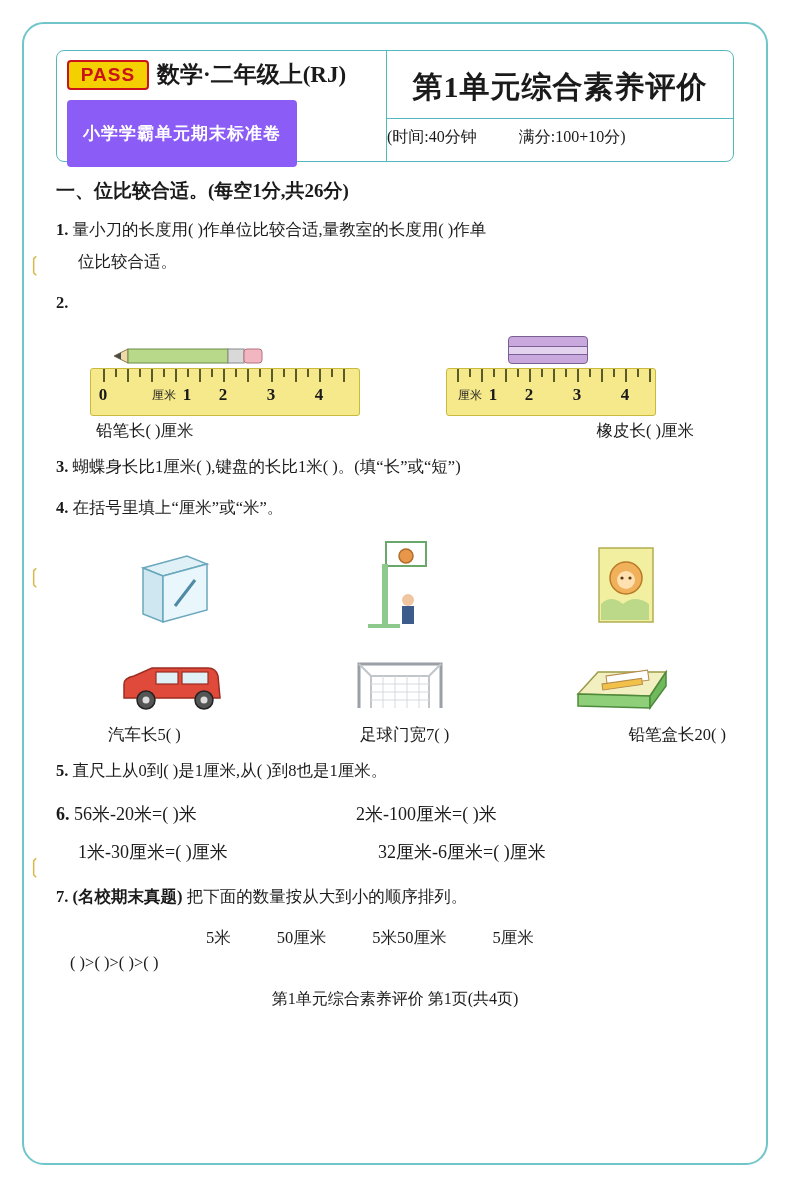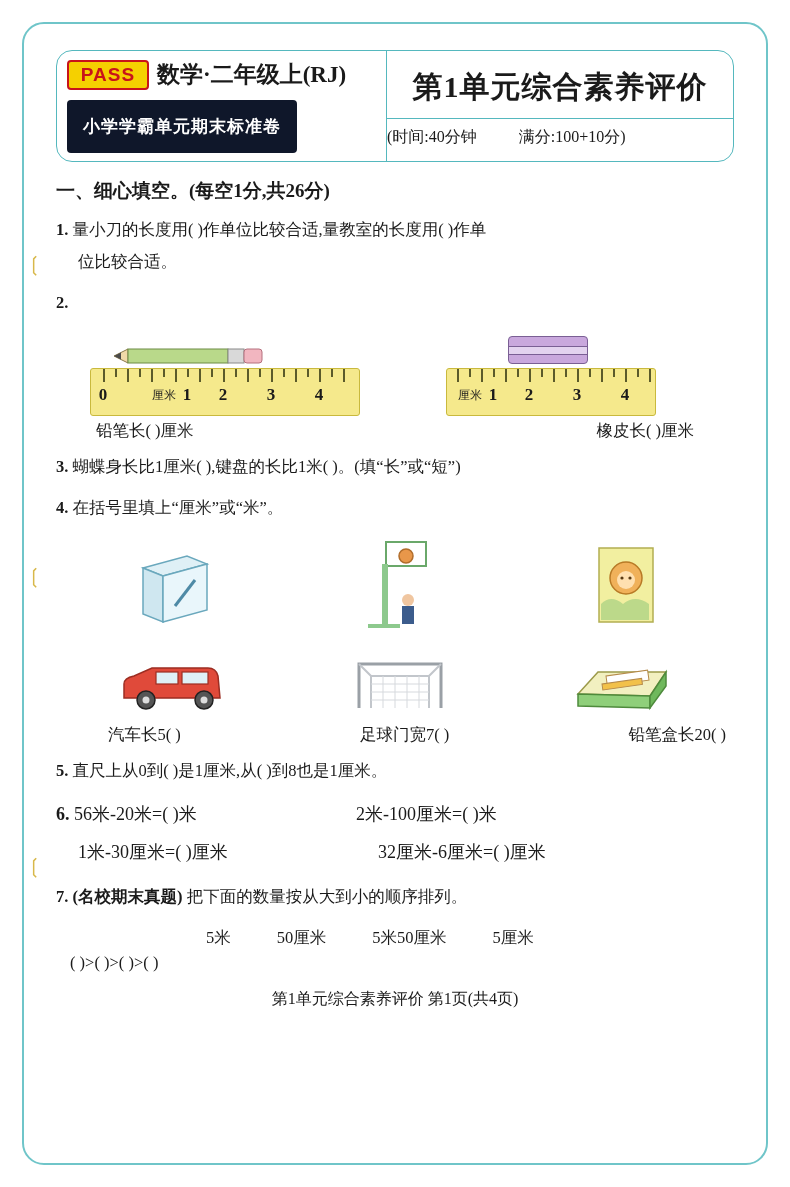--- a/index.html
+++ b/index.html
@@ -23,21 +23,21 @@
   .inner{
     position:absolute;
     left:32px;top:26px;right:32px;bottom:18px;
   }
 
   
   .header{
     position:relative;
     height:112px;
     border:1px solid #55b8be;
-    border-radius:16px;
+    border-radius:8px;
     box-sizing:border-box;
     display:flex;
   }
   .header-left{
     width:330px;
     box-sizing:border-box;
     padding:8px 6px 6px 10px;
     border-right:1px solid #55b8be;
     position:relative;
   }
@@ -55,25 +55,25 @@
     box-sizing:border-box;
   }
   .subject{
     font-size:23px;font-weight:bold;
     letter-spacing:0px;
     font-family:"Liberation Serif", serif;
   }
   .banner{
     margin-top:10px;
     display:inline-block;
-    background:#0f172a;
+    background:#8b5cf6;
     color:#fff;
     font-size:17px;
     font-weight:bold;
-    padding:15px 16px;
+    padding:22px 16px;
     border-radius:4px;
     letter-spacing:1px;
   }
   .header-right{
     flex:1;
     display:flex;
     flex-direction:column;
     align-items:center;
     justify-content:center;
     padding-bottom:2px;
@@ -236,21 +236,21 @@
       <div class="header-right">
         <div class="paper-title">第1单元综合素养评价</div>
         <div class="meta-line">
           <span>(时间:40分钟</span>
           <span class="gap"></span>
           <span>满分:100+10分)</span>
         </div>
       </div>
     </div>
 
-    <div class="section-title">一、细心填空。(每空1分,共26分)</div>
+    <div class="section-title">一、位比较合适。(每空1分,共26分)</div>
 
     <div class="q">
       <span class="qnum">1.</span>
       <span>量小刀的长度用(        )作单位比较合适,量教室的长度用(        )作单</span>
       <div class="indent">位比较合适。</div>
     </div>
 
     <div class="q" style="margin-bottom:0;">
       <span class="qnum">2.</span>
     </div>

